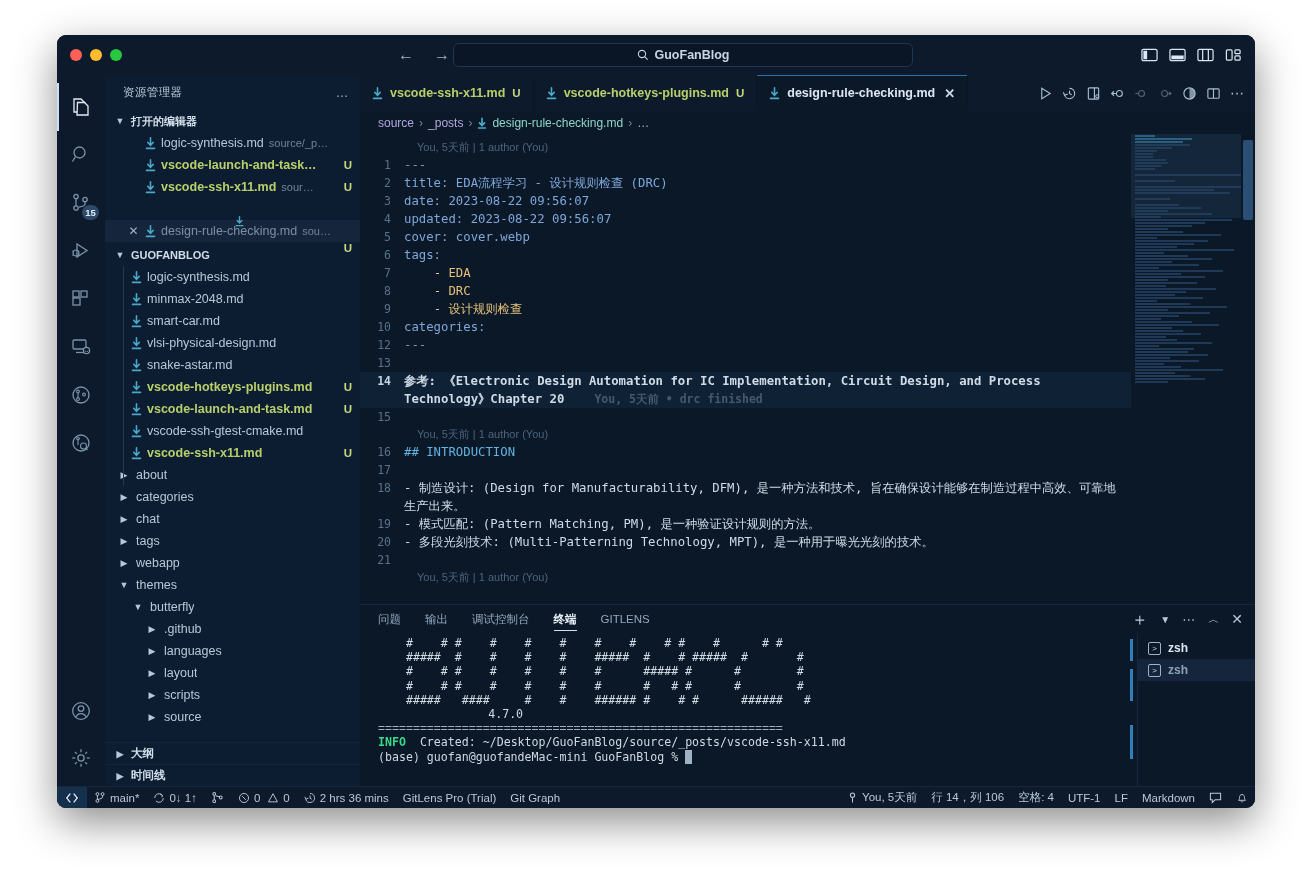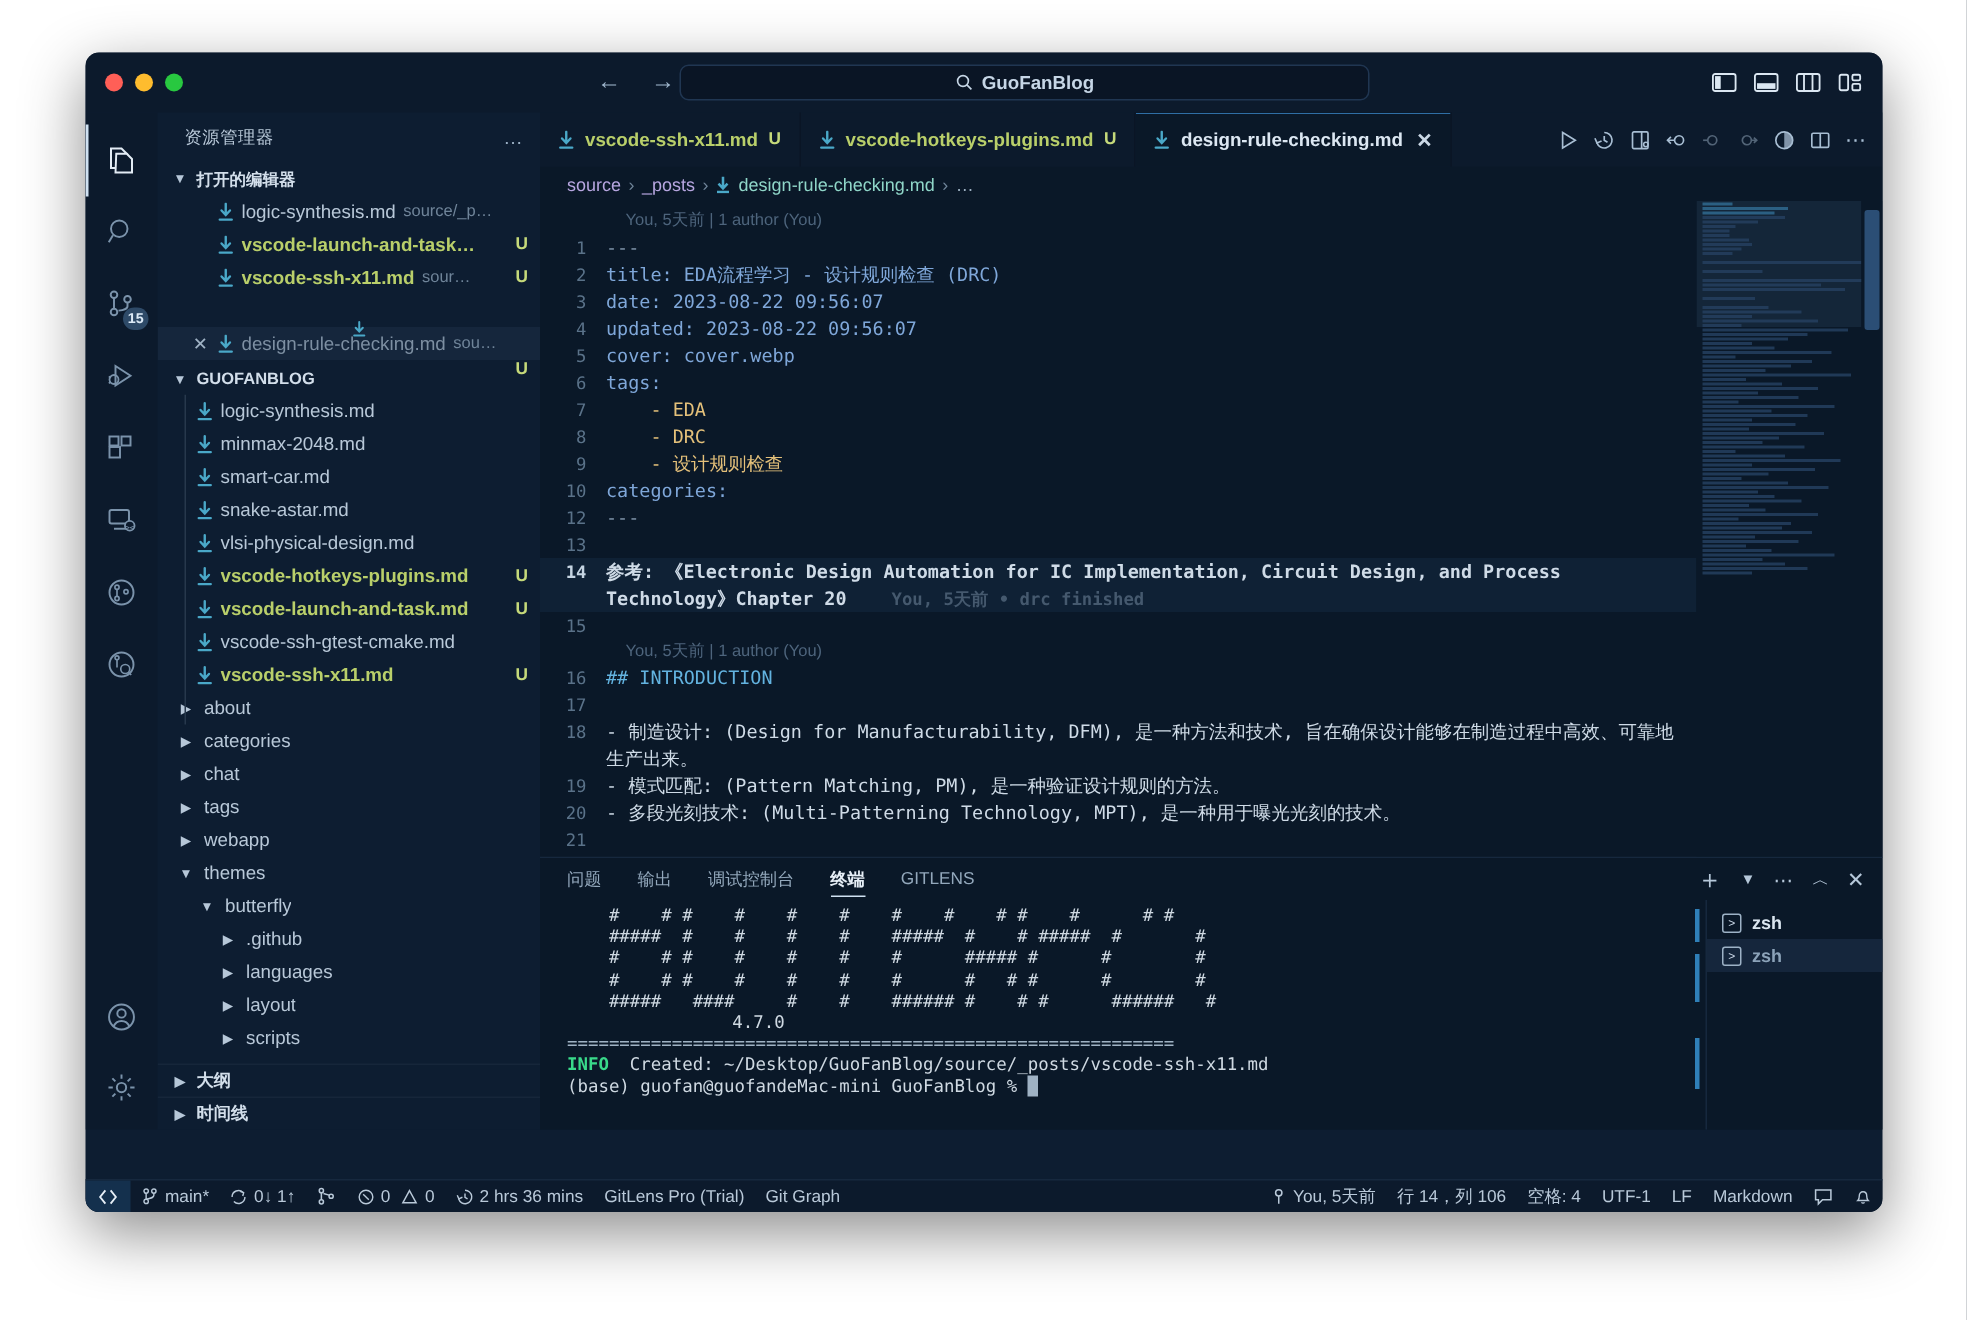--- a/index.html
+++ b/index.html
@@ -308,21 +308,20 @@
     font-size: 8px; color: #cfdded;
   }
 
   
   .statusbar {
     height: 22px; flex: 0 0 22px;
     background: #0c1a2c;
     display: flex; align-items: center;
     font-size: 11.5px; color: #b9c9d9;
     border-top: 1px solid #16283e;
-    margin-top: 33px;
   }
   .sb-remote {
     background: #14304d; height: 22px; width: 30px;
     display:flex; align-items:center; justify-content:center;
     color: #e7eff7; cursor: pointer;
   }
   .si { display:flex; align-items:center; gap:4px; padding: 0 7px; height:22px; cursor:pointer; }
   .sb-right { margin-left: auto; display:flex; align-items:center; }
 </style>
 </head>
@@ -543,28 +542,28 @@
                 <svg class="mdicon" viewBox="0 0 10 13">
                   <path d="M5 0.8v7.2M2.2 5.3L5 8.3 7.8 5.3M1 11.4h8" stroke="#4aa8c8" stroke-width="1.6" fill="none" stroke-linecap="round"></path>
                 </svg>
                 <span class="nm g-norm">smart-car.md</span>
                 <span class="badgeU"></span>
               </div>
               <div class="frow" style="padding-left: 26px;">
                 <svg class="mdicon" viewBox="0 0 10 13">
                   <path d="M5 0.8v7.2M2.2 5.3L5 8.3 7.8 5.3M1 11.4h8" stroke="#4aa8c8" stroke-width="1.6" fill="none" stroke-linecap="round"></path>
                 </svg>
+                <span class="nm g-norm">vlsi-physical-design.md</span>
+                <span class="badgeU"></span>
+              </div>
+              <div class="frow" style="padding-left: 26px;">
+                <svg class="mdicon" viewBox="0 0 10 13">
+                  <path d="M5 0.8v7.2M2.2 5.3L5 8.3 7.8 5.3M1 11.4h8" stroke="#4aa8c8" stroke-width="1.6" fill="none" stroke-linecap="round"></path>
+                </svg>
                 <span class="nm g-norm">snake-astar.md</span>
-                <span class="badgeU"></span>
-              </div>
-              <div class="frow" style="padding-left: 26px;">
-                <svg class="mdicon" viewBox="0 0 10 13">
-                  <path d="M5 0.8v7.2M2.2 5.3L5 8.3 7.8 5.3M1 11.4h8" stroke="#4aa8c8" stroke-width="1.6" fill="none" stroke-linecap="round"></path>
-                </svg>
-                <span class="nm g-norm">vlsi-physical-design.md</span>
                 <span class="badgeU"></span>
               </div>
               <div class="frow" style="padding-left: 26px;">
                 <svg class="mdicon" viewBox="0 0 10 13">
                   <path d="M5 0.8v7.2M2.2 5.3L5 8.3 7.8 5.3M1 11.4h8" stroke="#4aa8c8" stroke-width="1.6" fill="none" stroke-linecap="round"></path>
                 </svg>
                 <span class="nm g-mod">vscode-hotkeys-plugins.md</span>
                 <span class="badgeU">U</span>
               </div>
               <div class="frow" style="padding-left: 26px;">

